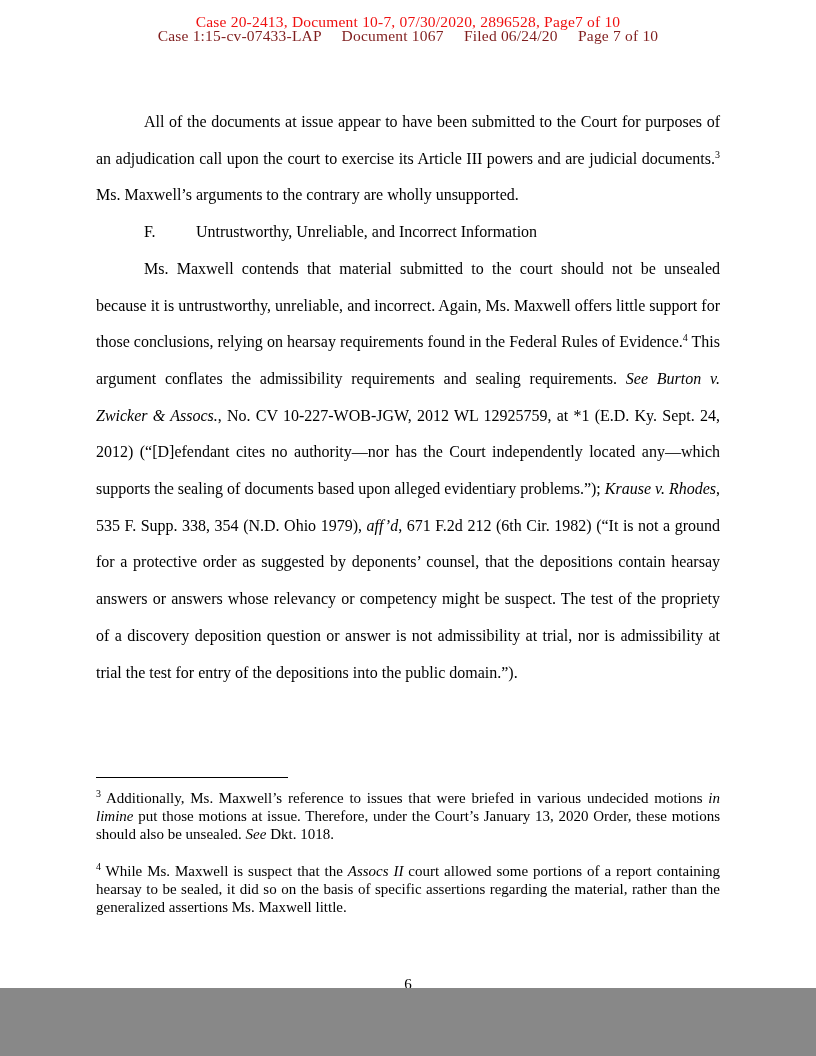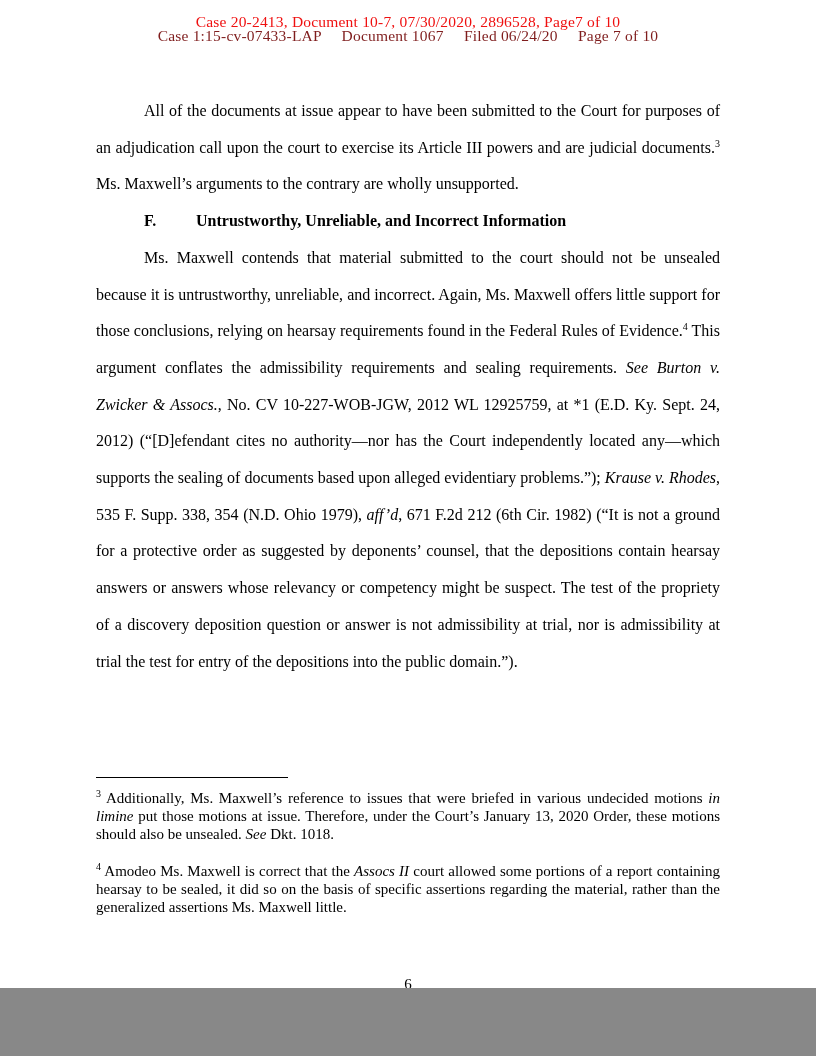--- a/index.html
+++ b/index.html
@@ -19,32 +19,32 @@
     right: 0;
     text-align: center;
     white-space: pre;
     font-size: 15.5px;
     letter-spacing: 0.2px;
   }
   .stamp-red  { top: 13px; color: #ef1010; }
   .stamp-blue { top: 27px; color: #7f1d1d; }
   .content {
     position: absolute;
-    top: 93px;
+    top: 104px;
     left: 96px;
     width: 624px;
   }
   .body-para, .heading {
     margin: 0;
     font-size: 16px;
     line-height: 36.7px;
     text-align: justify;
     text-indent: 48px;
   }
-  .heading { font-weight: bold; text-align: left; }
+  .heading { font-weight: normal; text-align: left; }
   .heading-num { display: inline-block; width: 52px; text-indent: 0; }
   sup.fnref {
     font-size: 10px;
     vertical-align: super;
     line-height: 0;
   }
   .footnotes {
     position: absolute;
     top: 777px;
     left: 96px;
@@ -90,19 +90,19 @@
     <p class="body-para"><span>Ms. Maxwell contends that material submitted to the court should not be unsealed because it is untrustworthy, unreliable, and incorrect. Again, Ms. Maxwell offers little support for those conclusions, relying on hearsay requirements found in the Federal Rules of Evidence.</span><sup class="fnref">4</sup><span>  This argument conflates the admissibility requirements and sealing requirements.  </span><span class="it">See Burton v. Zwicker &amp; Assocs.</span><span>, No. CV 10-227-WOB-JGW, 2012 WL 12925759, at *1 (E.D. Ky. Sept. 24, 2012) (“[D]efendant cites no authority—nor has the Court independently located any—which supports the sealing of documents based upon alleged evidentiary problems.”); </span><span class="it">Krause v. Rhodes</span><span>, 535 F. Supp. 338, 354 (N.D. Ohio 1979), </span><span class="it">aff’d</span><span>, 671 F.2d 212 (6th Cir. 1982) (“It is not a ground for a protective order as suggested by deponents’ counsel, that the depositions contain hearsay answers or answers whose relevancy or competency might be suspect. The test of the propriety of a discovery deposition question or answer is not admissibility at trial, nor is admissibility at trial the test for entry of the depositions into the public domain.”).</span></p>
 
   </div>
 
   <div class="footnotes">
 
     <div class="fn-rule"></div>
 
     <p class="fn"><sup class="fnref">3</sup><span> Additionally, Ms. Maxwell’s reference to issues that were briefed in various undecided motions </span><span class="it">in limine</span><span> put those motions at issue.  Therefore, under the Court’s January 13, 2020 Order, these motions should also be unsealed.  </span><span class="it">See</span><span> Dkt. 1018.</span></p>
 
-    <p class="fn"><sup class="fnref">4</sup><span> Amodeo Ms. Maxwell is correct that the </span><span class="it">Assocs II</span><span> court allowed some portions of a report containing hearsay to be sealed, it did so on the basis of specific assertions regarding the material, rather than the generalized assertions Ms. Maxwell little.</span></p>
+    <p class="fn"><sup class="fnref">4</sup><span> While Ms. Maxwell is suspect that the </span><span class="it">Assocs II</span><span> court allowed some portions of a report containing hearsay to be sealed, it did so on the basis of specific assertions regarding the material, rather than the generalized assertions Ms. Maxwell little.</span></p>
 
   </div>
 
   <div class="page-number">6</div>
 
 </div>
 
 </body></html>

